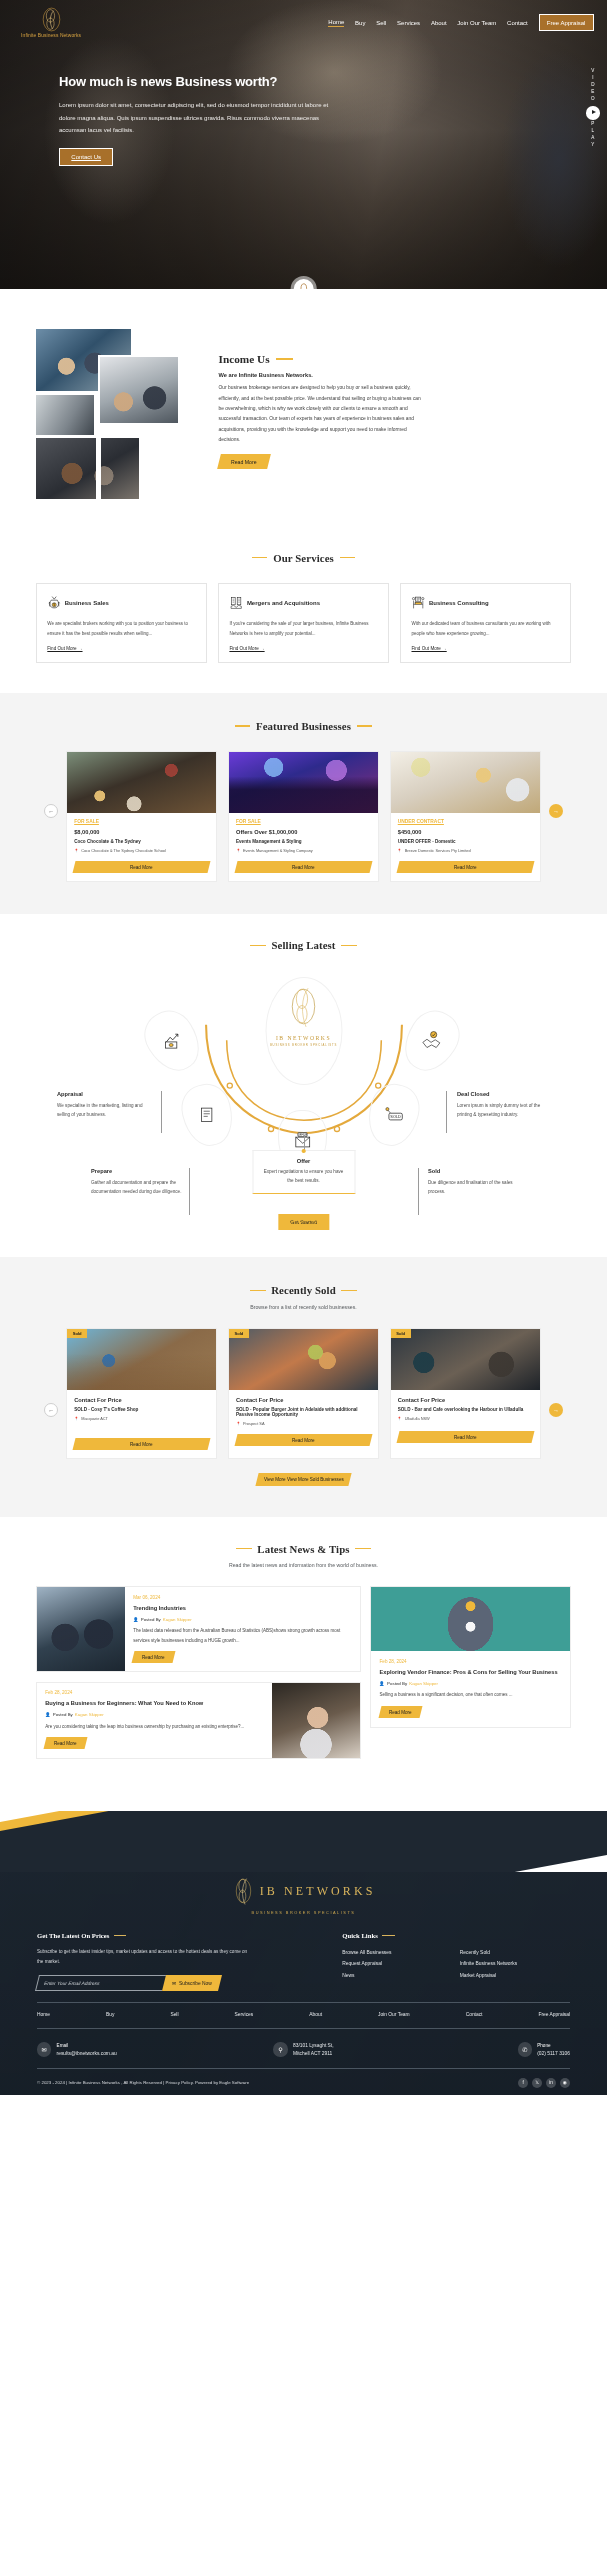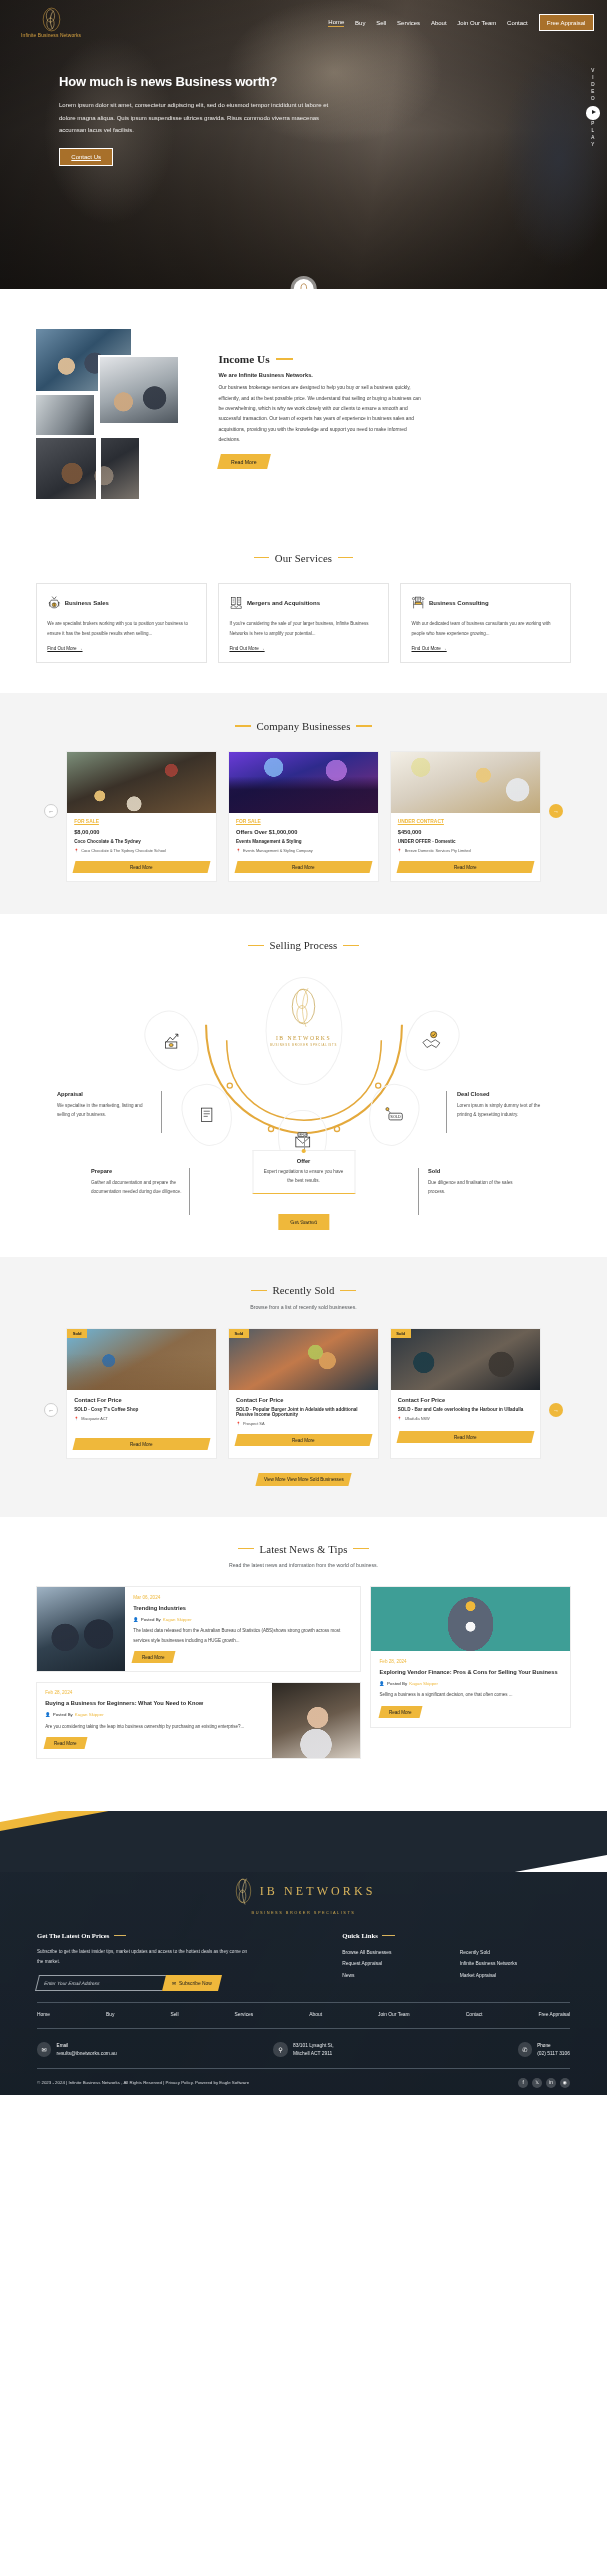--- a/index.html
+++ b/index.html
@@ -84,21 +84,21 @@
   .about-lead{ font-size:5.7px; font-weight:bold; margin-top:7.2px; }
   .about-copy{ font-size:4.9px; line-height:2.1; color:#3c3c3c; margin-top:5.2px; max-width:206px; }
   .skew-btn{
     display:inline-block; background:#efb83b; color:#1d1d1d; font-size:5.2px;
     padding:4.6px 12.4px; transform:skewX(-14deg); margin-top:9.3px;
   }
   .skew-btn span{ display:inline-block; transform:skewX(14deg); }
 
   
   .sec-head{ display:flex; align-items:center; justify-content:center; gap:5.7px; }
-  .sec-head h2{ font-size:10.8px; font-weight:normal; letter-spacing:0.1px; }
+  .sec-head h2{ font-size:10.8px; font-weight:bold; letter-spacing:0.1px; }
   .sec-head .dash{ width:15.5px; }
   .sec-sub{ text-align:center; font-size:5.2px; color:#55595c; margin-top:7.2px; }
 
   
   .services{ padding:21.6px 0 30px; position:relative; }
   .dots{
     position:absolute; right:0; top:15.5px; width:103px; height:134px; opacity:.5;
     background-image:radial-gradient(#bbb 0.5px, transparent 0.5px);
     background-size:3.6px 3.6px;
   }
@@ -404,21 +404,21 @@
       </div>
       <p class="svc-copy">With our dedicated team of business consultants you are working with people who have experience growing...</p>
       <a href="#" class="svc-link">Find Out More →</a>
     </div>
   </div>
 </section>
 
 <section class="featured">
   <div class="sec-head">
     <span class="dash"></span>
-    <h2 class="serif">Company Businesses</h2>
+    <h2 class="serif">Featured Businesses</h2>
     <span class="dash"></span>
   </div>
 
   <div class="arrow arrow-l">←</div>
   <div class="arrow arrow-r">→</div>
 
   <div class="card-row">
 
     <div class="biz-card">
       <div class="biz-img" style="background:linear-gradient(160deg,#7c8f7a,#3a3128 45%,#6d5336);">
@@ -466,21 +466,21 @@
         </div>
         <a href="#" class="biz-btn"><span>Read More</span></a>
       </div>
     </div>
   </div>
 </section>
 
 <section class="process">
   <div class="sec-head">
     <span class="dash"></span>
-    <h2 class="serif">Selling Process</h2>
+    <h2 class="serif">Selling Latest</h2>
     <span class="dash"></span>
   </div>
 
   <div class="process-stage">
     <div class="hub-ell" style="left:50%;top:18.5px;"></div>
     <div class="hub">
       <svg width="36" height="49" viewBox="0 0 70 96" style="margin-top:14.4px">
         <ellipse cx="35" cy="48" rx="22" ry="34" fill="none" stroke="#b8912f" stroke-width="1.2"></ellipse>
         <ellipse cx="32" cy="33" rx="11" ry="19" fill="none" stroke="#d9b45c" stroke-width="1.2"></ellipse>
         <ellipse cx="32" cy="63" rx="10" ry="17" fill="none" stroke="#d9b45c" stroke-width="1.2"></ellipse>

